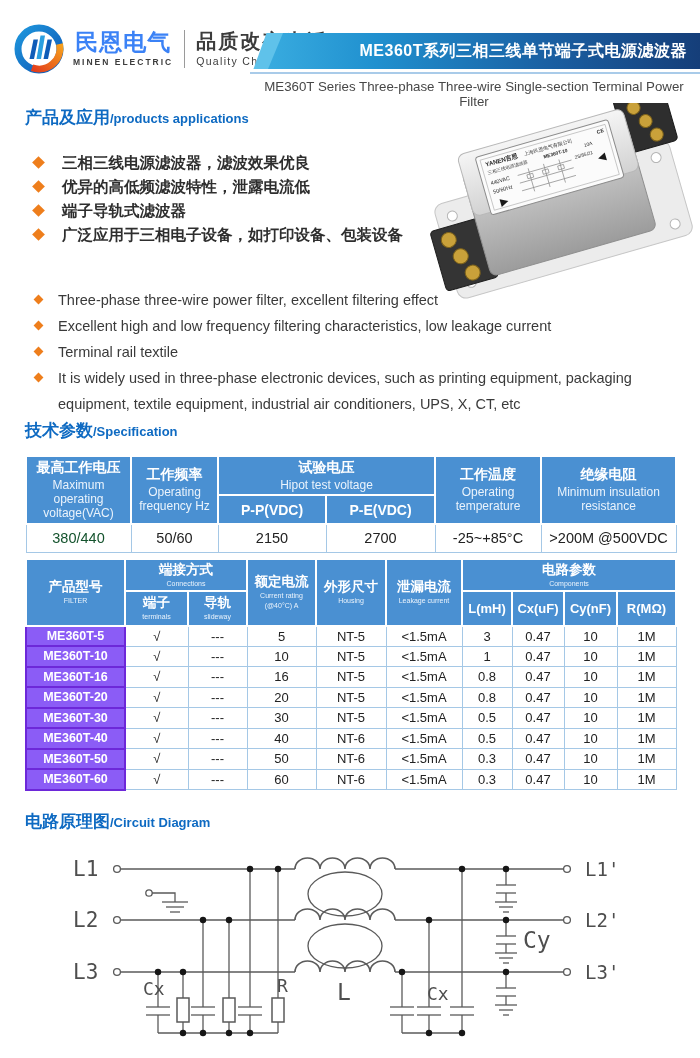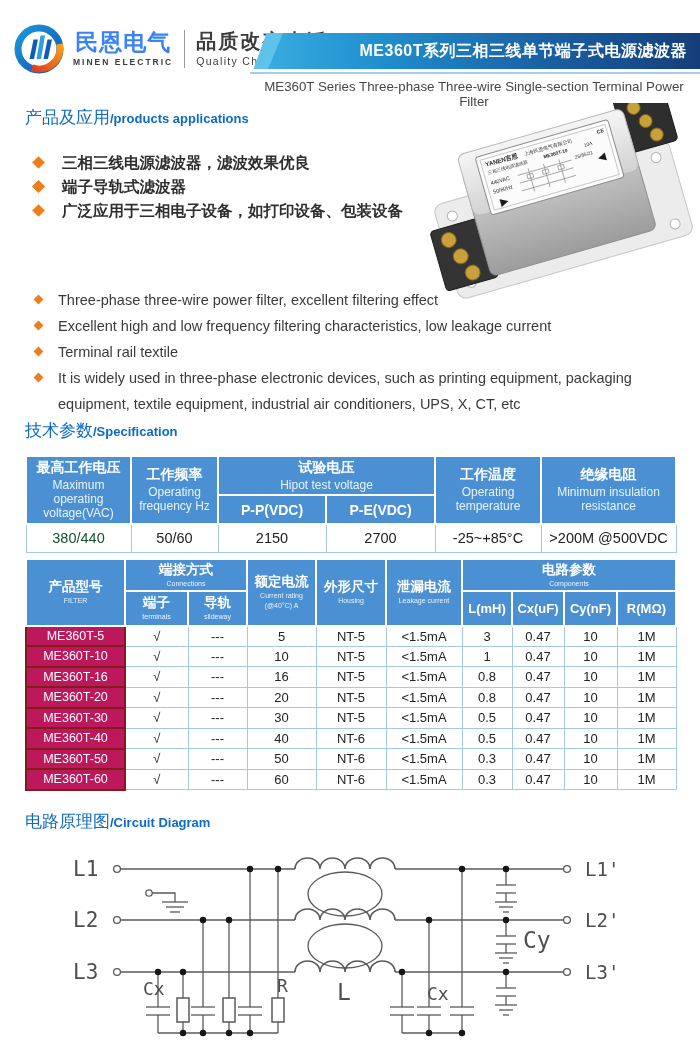--- a/index.html
+++ b/index.html
@@ -21,21 +21,21 @@
     position:absolute;left:268px;top:33px;right:0;height:36px;box-sizing:border-box;
     background:linear-gradient(90deg,#38abdf 0%,#2090cf 25%,#1a5fa2 65%,#153e79 100%);
     clip-path:polygon(15px 0,100% 0,100% 100%,0 100%);
     display:flex;align-items:center;justify-content:flex-end;padding-right:13px;
   }
   .title-bar span{color:#fff;font-size:16px;font-weight:bold;letter-spacing:.5px;}
   .title-underline{position:absolute;left:250px;right:0;top:72px;height:2px;background:#a9cbe9;}
   .subtitle{position:absolute;left:248px;top:79px;width:452px;text-align:center;font-size:13.3px;color:#474747;}
   
   .sec-h{position:absolute;left:25px;color:#0e6ac2;white-space:nowrap;}
-  .sec-h .cn{font-size:17px;font-weight:normal;}
+  .sec-h .cn{font-size:17px;font-weight:bold;}
   .sec-h .en{font-size:13px;font-weight:bold;}
   .h-apps{top:106px;}
   .h-spec{top:419px;}
   .h-circuit{top:810px;}
   
   ul{margin:0;padding:0;}
   .cn-list{position:absolute;top:151px;left:28px;width:410px;}
   .cn-list li{position:relative;list-style:none;padding-left:34px;font-size:15.5px;font-weight:bold;color:#2e2e2e;line-height:24px;}
   .cn-list .diamond{position:absolute;left:6px;top:7px;width:9px;height:9px;background:#ee7e1c;transform:rotate(45deg);}
   .en-list{position:absolute;top:287px;left:28px;width:660px;}
@@ -51,21 +51,21 @@
   th .cn{display:block;font-size:14px;font-weight:bold;line-height:1.25;}
   th .en{display:block;font-size:12px;font-weight:normal;color:#eaf3fc;margin-top:1px;line-height:1.2;}
   .model-table th .cn{font-size:13.5px;}
   .model-table th .en{font-size:7px;}
   th.sub-th{font-size:14px;font-weight:bold;padding:5px 1px;}
   .model-table th.sub-th{font-size:13px;padding:3px 1px;}
   td{border:1px solid #a5c8e6;text-align:center;font-size:14.5px;color:#222;padding:4px 2px;background:#fff;}
   .spec-table td{height:19px;}
   td.val-blue{color:#14532d;}
   .model-table td{font-size:13px;padding:1px 2px;height:16.5px;}
-  .model-table td.model-col{background:#be185d;color:#fff;font-weight:normal;font-size:12.5px;border:2px solid #7f1d1d;}
+  .model-table td.model-col{background:#8b5cf6;color:#fff;font-weight:bold;font-size:12.5px;border:2px solid #6d28d9;}
   
   .circuit{position:absolute;top:840px;left:25px;}
   .c-line{stroke:#5a5a5a;stroke-width:1.6;fill:none;}
   .c-thin{stroke:#5a5a5a;stroke-width:1.3;fill:none;}
   .c-dot{fill:#161616;}
   .c-term{fill:#fff;stroke:#5a5a5a;stroke-width:1.3;}
   .c-res{fill:#fff;stroke:#5a5a5a;stroke-width:1.5;}
   .c-text{font-family:"DejaVu Sans Mono",monospace;fill:#4e4e4e;}
 </style>
 </head>
@@ -106,21 +106,21 @@
 </div>
 <div class="title-underline"></div>
 <div class="subtitle">ME360T Series Three-phase Three-wire Single-section Terminal Power Filter</div>
 
 <div class="sec-h h-apps">
   <span class="cn">产品及应用</span><span class="en">/products applications</span>
 </div>
 
 <ul class="cn-list">
   <li><span class="diamond"></span><span>三相三线电源滤波器，滤波效果优良</span></li>
-  <li><span class="diamond"></span></li>
+  <li><span class="diamond"></span><span>优异的高低频滤波特性，泄露电流低</span></li>
   <li><span class="diamond"></span><span>端子导轨式滤波器</span></li>
   <li><span class="diamond"></span><span>广泛应用于三相电子设备，如打印设备、包装设备</span>
   </li>
 </ul>
 
 <svg class="photo" viewBox="0 0 280 208">
   <defs>
     <linearGradient id="bodyg" x1="0" y1="0" x2="0" y2="1">
       <stop offset="0" stop-color="#d8d8d8"></stop>
         <stop offset="1" stop-color="#9c9c9c"></stop>

